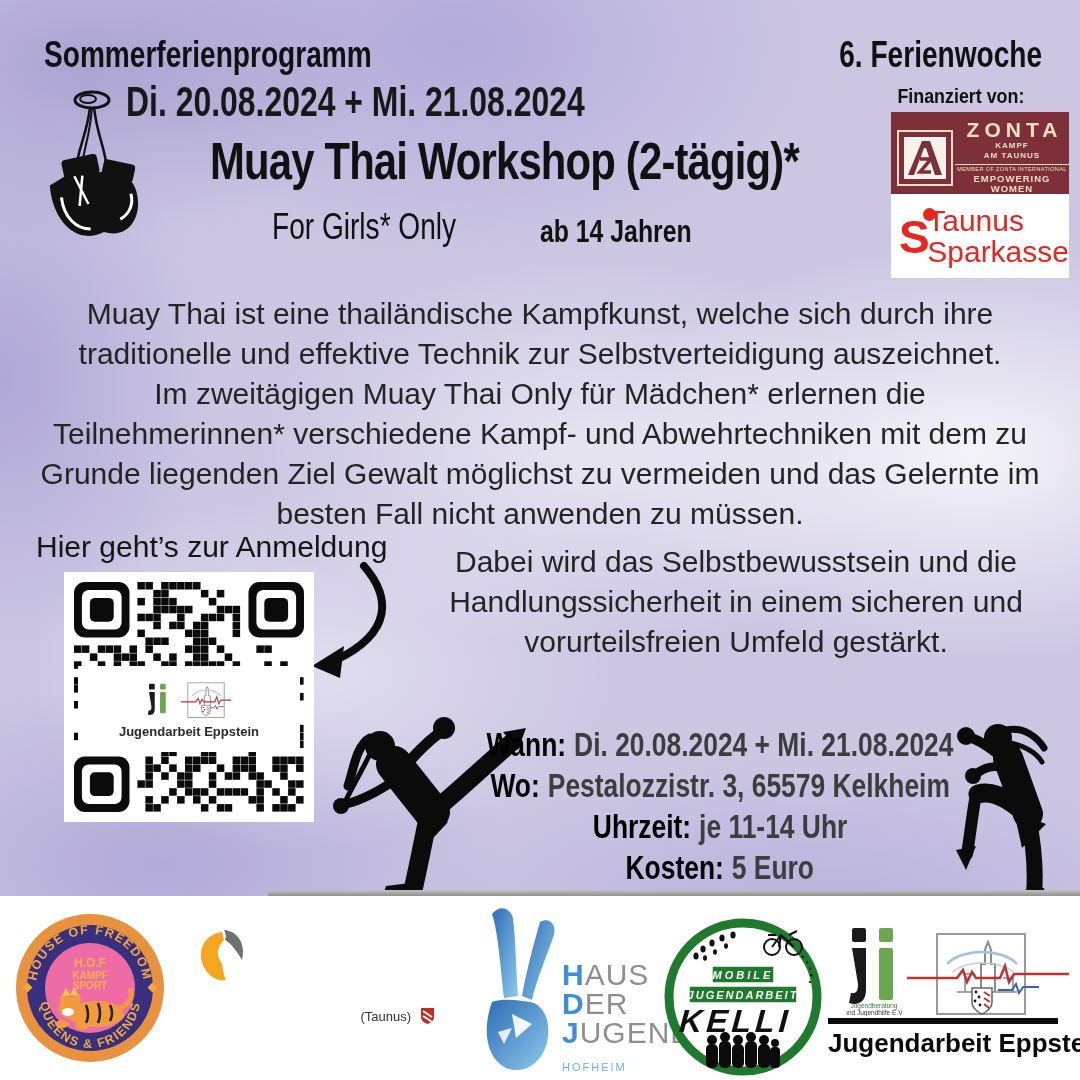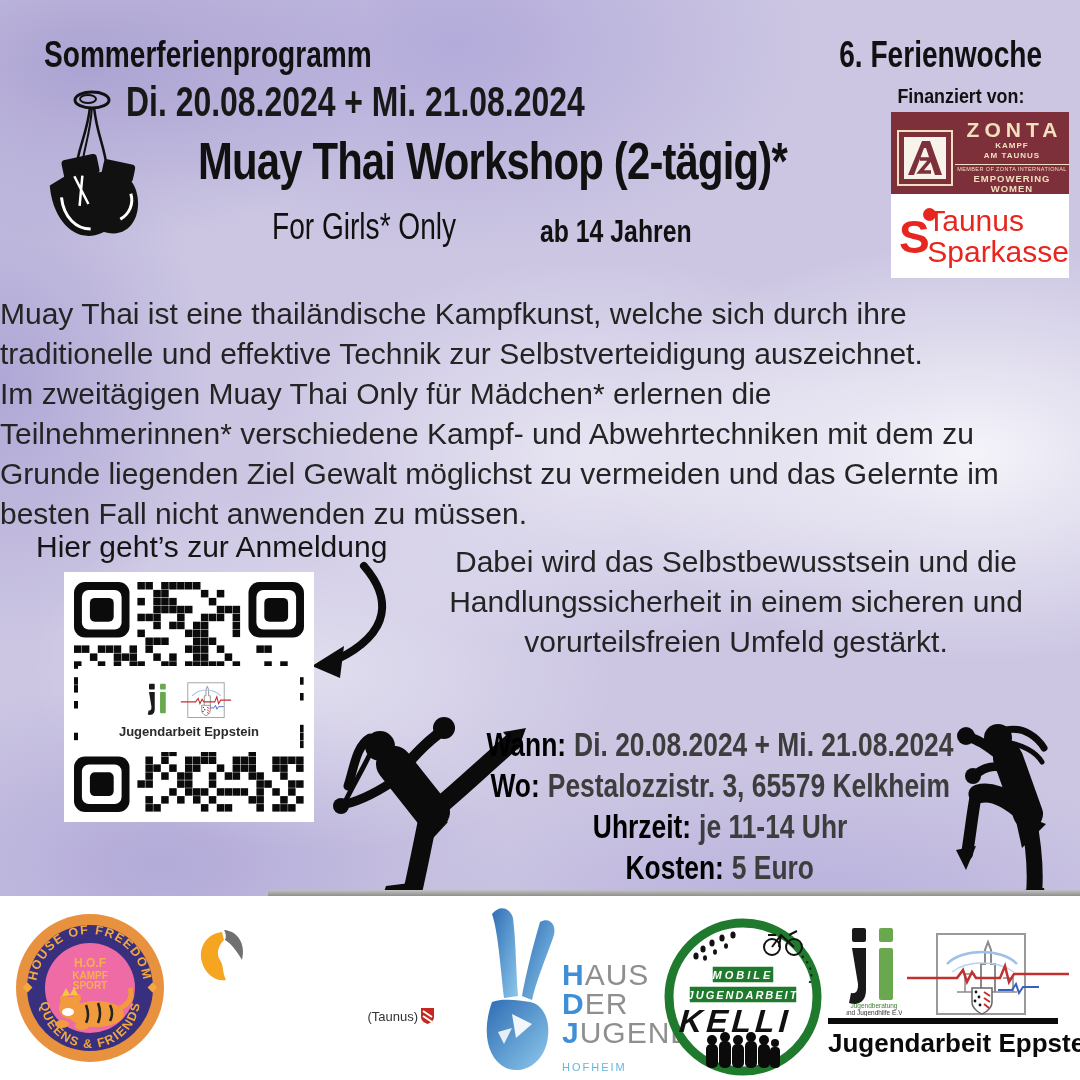--- a/index.html
+++ b/index.html
@@ -18,61 +18,61 @@
       #ccc6e3;
   }
   .abs{position:absolute;}
   .cond{white-space:nowrap;}
   .cx{display:inline-block;transform-origin:left center;}
   .cxr{display:inline-block;transform-origin:right center;}
   .cxc{display:inline-block;transform-origin:center center;}
 
   .program{left:44px;top:34px;font-size:36px;font-weight:bold;}
   .dates{left:126px;top:78px;font-size:42px;font-weight:bold;color:#181818;}
-  .title{left:198px;top:132px;font-size:51px;font-weight:bold;letter-spacing:-1px;}
+  .title{left:210px;top:132px;font-size:51px;font-weight:bold;letter-spacing:-1px;}
   .girls{left:272px;top:206px;font-size:36px;font-weight:400;}
   .age{left:540px;top:214px;font-size:31px;font-weight:bold;}
   .week{left:770px;top:34px;width:272px;text-align:right;font-size:36px;font-weight:bold;}
   .funded{left:770px;top:84px;width:254px;text-align:right;font-size:21px;font-weight:bold;}
 
   .zonta{left:891px;top:112px;width:178px;height:94px;background:#7d3039;display:flex;align-items:center;padding:0;}
   .zonta-txt{flex:1;text-align:center;color:#f2dfc0;line-height:1;}
   .zonta-name{font-size:21px;letter-spacing:5px;font-weight:bold;margin-left:5px;}
   .zonta-sub{font-size:8px;letter-spacing:1px;margin-top:2px;font-weight:bold;}
   .zonta-member{font-size:5.5px;letter-spacing:.4px;margin-top:4px;border-top:1px solid #f2dfc0;padding-top:2px;}
   .zonta-emp{font-size:9.5px;font-weight:bold;letter-spacing:1px;margin-top:2px;}
   .zonta-tag{font-size:5.5px;letter-spacing:.4px;margin-top:1px;}
 
   .sparkasse{left:891px;top:194px;width:178px;height:84px;background:#fff;display:flex;align-items:center;}
   .spk-sym{position:relative;width:44px;height:64px;margin-left:6px;}
   .spk-s{position:absolute;left:2px;top:10px;font-size:46px;font-weight:bold;color:#e8251f;line-height:1;}
   .spk-dot{position:absolute;left:26px;top:4px;width:13px;height:13px;border-radius:50%;background:#e8251f;}
   .spk-txt{color:#e8251f;font-size:30px;line-height:31px;margin-left:6px;}
 
-  .intro{left:0;top:294px;width:1080px;text-align:left;font-size:30px;line-height:40px;color:#242424;}
+  .intro{left:0;top:294px;width:1080px;text-align:center;font-size:30px;line-height:40px;color:#242424;}
   .reglabel{left:36px;top:530px;font-size:30px;color:#151515;}
   .benefit{left:408px;top:542px;width:656px;text-align:center;font-size:30px;line-height:40px;color:#242424;}
 
   .qr{left:64px;top:572px;width:250px;height:250px;background:#fff;}
   .qr-overlay{position:absolute;left:14px;top:94px;width:222px;height:86px;background:#fff;display:flex;flex-direction:column;align-items:center;justify-content:center;}
   .qr-logos{display:flex;align-items:center;gap:10px;}
   .qr-caption{font-size:13px;font-weight:bold;color:#2b2b2b;margin-top:2px;}
 
   .note{left:68px;top:854px;font-size:31px;font-weight:bold;color:#8e1414;margin-top:44px;}
 
   .details{left:420px;top:724px;width:600px;text-align:center;}
   .dline{line-height:41px;font-size:33px;white-space:nowrap;}
   .dlabel{font-weight:bold;color:#000;margin-right:10px;}
   .dvalue{font-weight:bold;color:#3d3d3d;}
 
   .rule{left:268px;top:890px;width:812px;height:6px;background:linear-gradient(#c2c2c2,#8f8f8f);}
   .footer{left:0;top:896px;width:1080px;height:184px;background:#ffffff;}
 
   .kelkheim-name{left:188px;top:974px;font-size:28px;color:#0d0d0d;}
-  .kelkheim-region{left:188px;top:1008px;width:246px;text-align:right;font-size:13px;color:#333;display:flex;justify-content:flex-end;align-items:center;gap:3px;}
+  .kelkheim-region{left:188px;top:1008px;width:246px;text-align:right;font-size:13px;color:#333;display:flex;justify-content:flex-end;align-items:center;gap:10px;}
 
   .hdj-txt{left:562px;top:960px;line-height:29px;font-size:30px;color:#8f8f8f;letter-spacing:1px;}
   .hdj-first{color:#3f8fd6;font-weight:bold;}
   .hdj-city{font-size:11px;color:#69b4e0;letter-spacing:2px;margin-top:6px;}
 
   .epp-bar{left:828px;top:1018px;width:230px;height:6px;background:#0a0a0a;}
   .epp-name{left:828px;top:1028px;width:232px;text-align:center;font-size:26px;font-weight:bold;color:#0a0a0a;white-space:nowrap;}
 </style>
 </head>
 <body>

